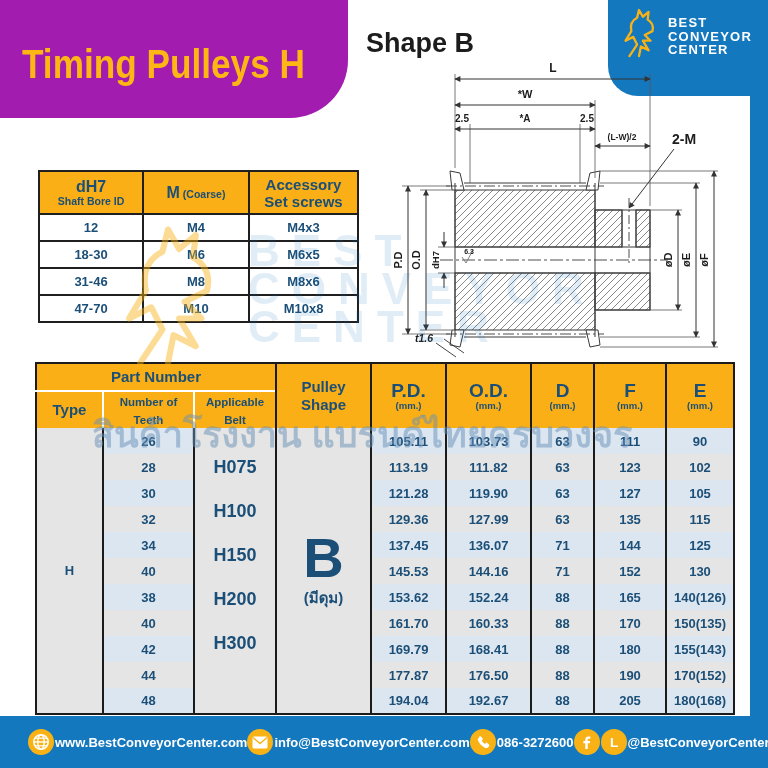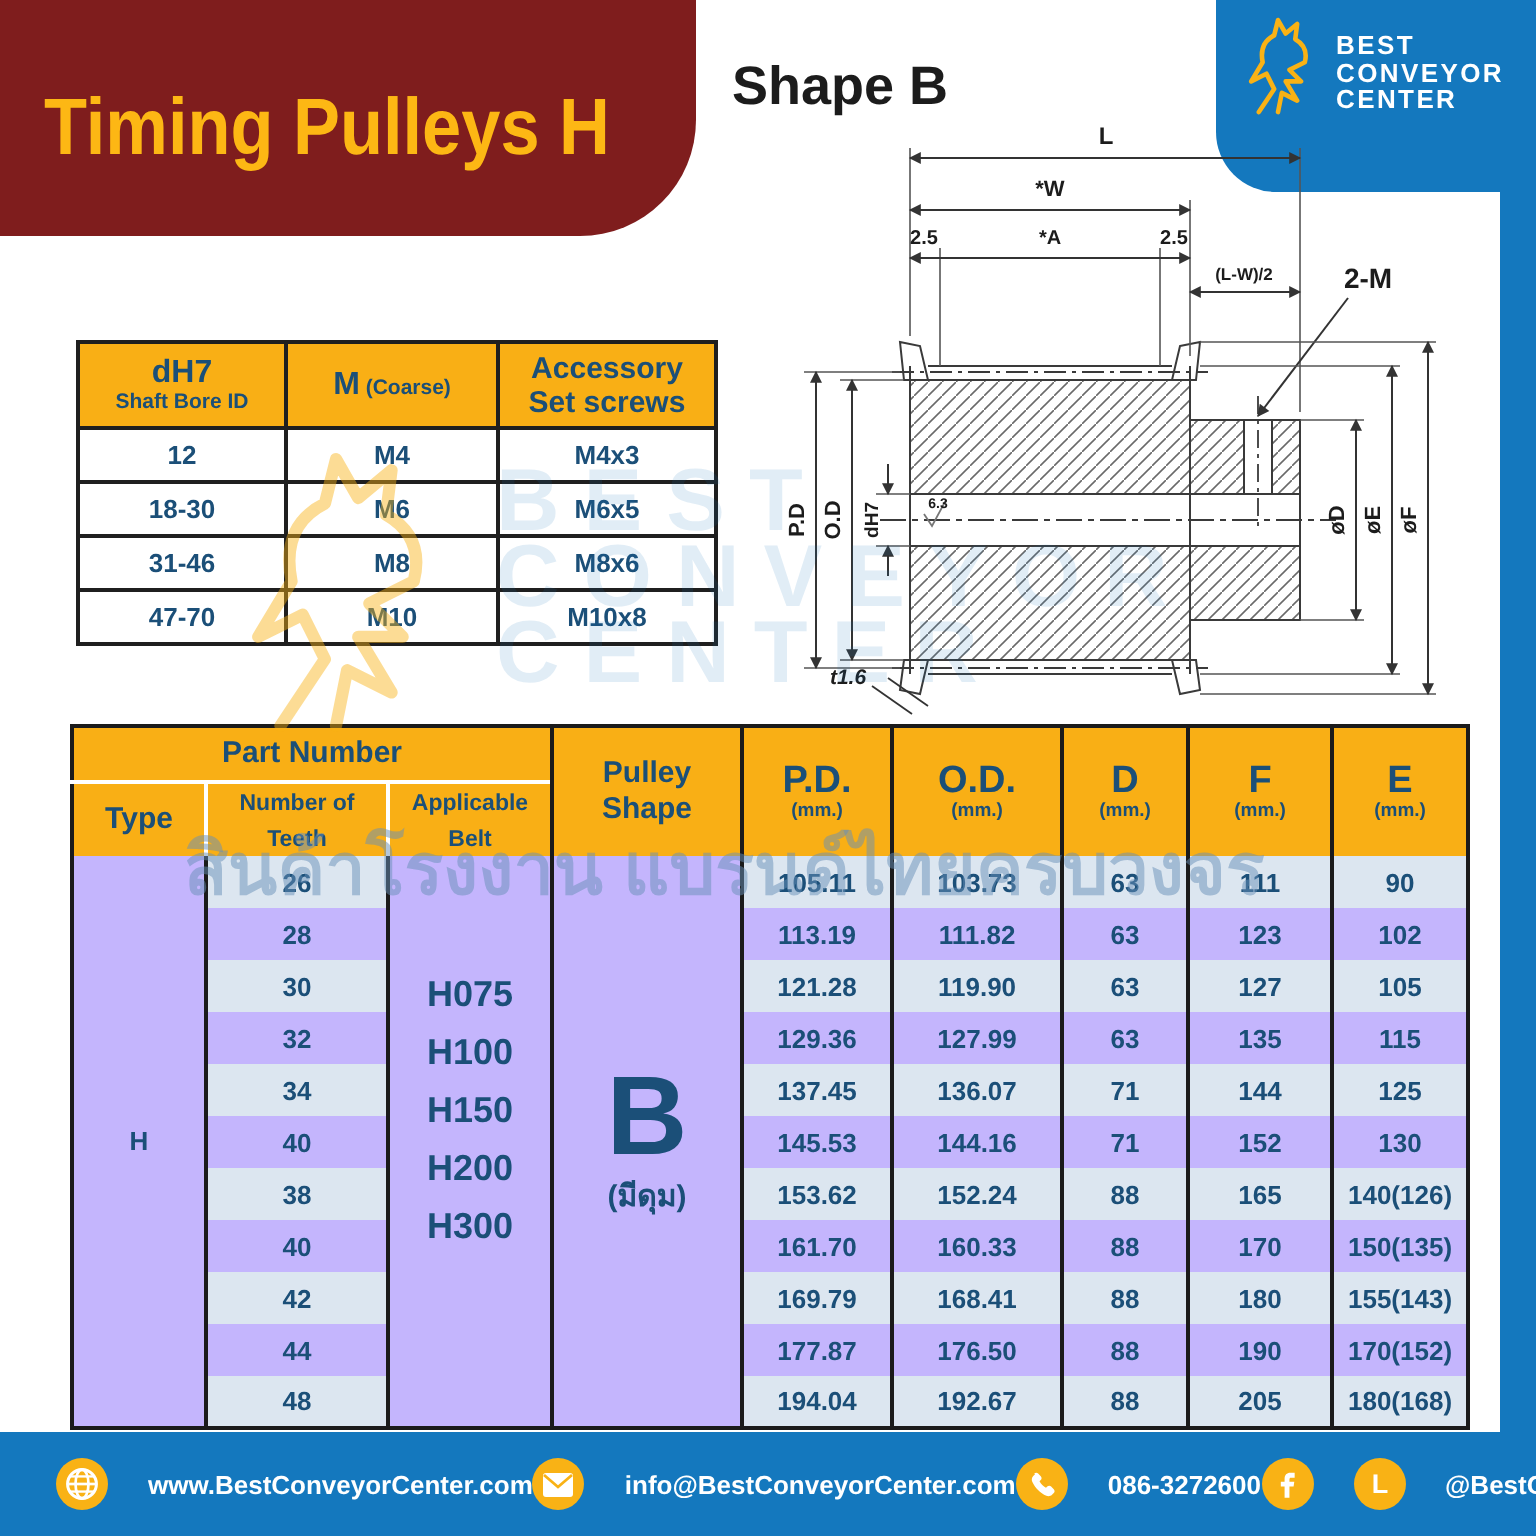--- a/index.html
+++ b/index.html
@@ -4,21 +4,21 @@
 <style>
   * { margin:0; padding:0; box-sizing:border-box; }
   html,body { background:#e8e8e8; }
   .page {
     position:relative; width:768px; height:768px; margin:0 auto;
     background:#fff; overflow:hidden;
     font-family:"Liberation Sans", sans-serif; color:#1b4f78;
   }
   
   .banner { position:absolute; left:0; top:0; width:348px; height:118px;
-    background:#7f1d1d; border-radius:0 0 58px 0; z-index:2; }
+    background:#a21caf; border-radius:0 0 58px 0; z-index:2; }
   .banner h1 { position:absolute; left:22px; top:42px; font-size:40px; font-weight:bold;
     color:#FDB714; white-space:nowrap; transform:scaleX(.88); transform-origin:left center; }
   .logo-block { position:absolute; left:608px; top:0; width:160px; height:96px;
     background:#1478BE; border-radius:0 0 0 30px; z-index:2; display:flex; padding:8px 0 0 8px; }
   .logo-text { margin:8px 0 0 6px; display:flex; flex-direction:column; }
   .logo-text span { color:#fff; font-weight:bold; font-size:13px; line-height:13.5px; letter-spacing:1.2px; }
   .right-strip { position:absolute; left:750px; top:0; width:18px; height:768px; background:#1478BE; z-index:1; }
   .shape-title { position:absolute; left:366px; top:28px; font-size:27px; font-weight:bold; color:#1c1c1c; z-index:2;text-align:right; }
 
   
@@ -29,59 +29,59 @@
   table.tapped th, table.tapped td { border:2px solid #1f1f1f; text-align:center; vertical-align:middle; }
   table.tapped th { background:#F9AF15; color:#1b4f78; height:43px; padding:1px 0; }
   table.tapped td { height:27px; font-size:13px; font-weight:bold; color:#1b4f78; background:rgba(255,255,255,.55); }
   .th-main { font-size:16px; font-weight:bold; display:block; line-height:17px; }
   .th-sub  { font-size:10.5px; font-weight:bold; display:block; line-height:12px; }
   .th-inline-main { font-size:16px; font-weight:bold; }
   .th-inline-sub { font-size:10.5px; font-weight:bold; }
 
   
   table.main { position:absolute; left:35px; top:362px; width:698px; border-collapse:collapse;
-    table-layout:fixed; z-index:2; background:#c4b5fd; border:2.5px solid #1b1b1b; }
+    table-layout:fixed; z-index:2; background:#e5e5e5; border:2.5px solid #1b1b1b; }
   table.main thead th { background:#F9AF15; color:#1b4f78; vertical-align:middle; text-align:center; }
   table.main thead tr.r1 th { height:28px; }
   table.main thead tr.r2 th { height:26px; }
   th.black-l, td.black-l { border-left:2px solid #1b1b1b; }
   th.white-l { border-left:2.5px solid #fff;margin-left:28px; }
   th.white-t { border-top:2.5px solid #fff; }
   .h-part  { font-size:15px; font-weight:bold; }
   .h-sub   { font-size:11.5px; font-weight:bold; }
   .h-shape { font-size:15px; font-weight:bold; }
   .h-meas  { font-size:19px; font-weight:bold; line-height:18px; display:block; }
   .h-unit  { font-size:9.5px; font-weight:bold; line-height:11px; display:block; }
   table.main tbody tr { height:26px; }
   table.main tbody td { text-align:center; vertical-align:middle; font-size:13px; font-weight:bold; color:#1b4f78; }
   tr.alt td.band { background:#DCE6F0; }
   td.type-cell { font-size:66px; font-weight:bold; }
   td.shape-cell { vertical-align:middle; }
   .shape-big { font-size:56px; font-weight:bold; line-height:52px; display:block; text-align:center; }
   .shape-note { font-size:15px; font-weight:bold; display:block; text-align:center; margin-top:2px; }
   td.belt-cell { vertical-align:middle; }
-  .belt-stack { display:flex; flex-direction:column; gap:11px; align-items:center; transform:translateY(-16px); }
+  .belt-stack { display:flex; flex-direction:column; gap:26px; align-items:center; transform:translateY(-16px); }
   .belt-stack span { font-size:18px; font-weight:bold; line-height:18px; }
 
   
   svg.drawing { position:absolute; left:366px; top:58px; z-index:2; }
   svg.drawing text { font-family:"Liberation Sans", sans-serif; font-weight:bold; fill:#1c1c1c; }
 
   
   .wm { position:absolute; z-index:3; pointer-events:none; }
   .wm-letters { left:248px; top:232px; color:rgba(26,119,188,.13); font-weight:bold;
     font-size:44px; line-height:38px; letter-spacing:12px; white-space:nowrap; }
   .wm-kangaroo { left:98px; top:224px; }
   .wm-thai { left:92px; top:406px; width:656px; overflow:hidden; white-space:nowrap;
     color:rgba(104,143,183,.5); font-size:36px; font-weight:bold; }
 
   
   .footer { position:absolute; left:0; top:716px; width:768px; height:52px; background:#1478BE;
     display:flex; align-items:center; justify-content:space-between; padding:0 34px 0 28px; z-index:4; }
-  .f-group { display:flex; align-items:center; gap:20px; }
+  .f-group { display:flex; align-items:center; gap:1px; }
   .f-icon { width:26px; height:26px; border-radius:50%; background:#F9B215;
     display:flex; align-items:center; justify-content:center; flex:0 0 auto; }
   .f-text { color:#fff; font-weight:bold; font-size:13px; white-space:nowrap; }
 </style>
 </head>
 <body>
 
 <div class="page">
 
   <div class="banner">

